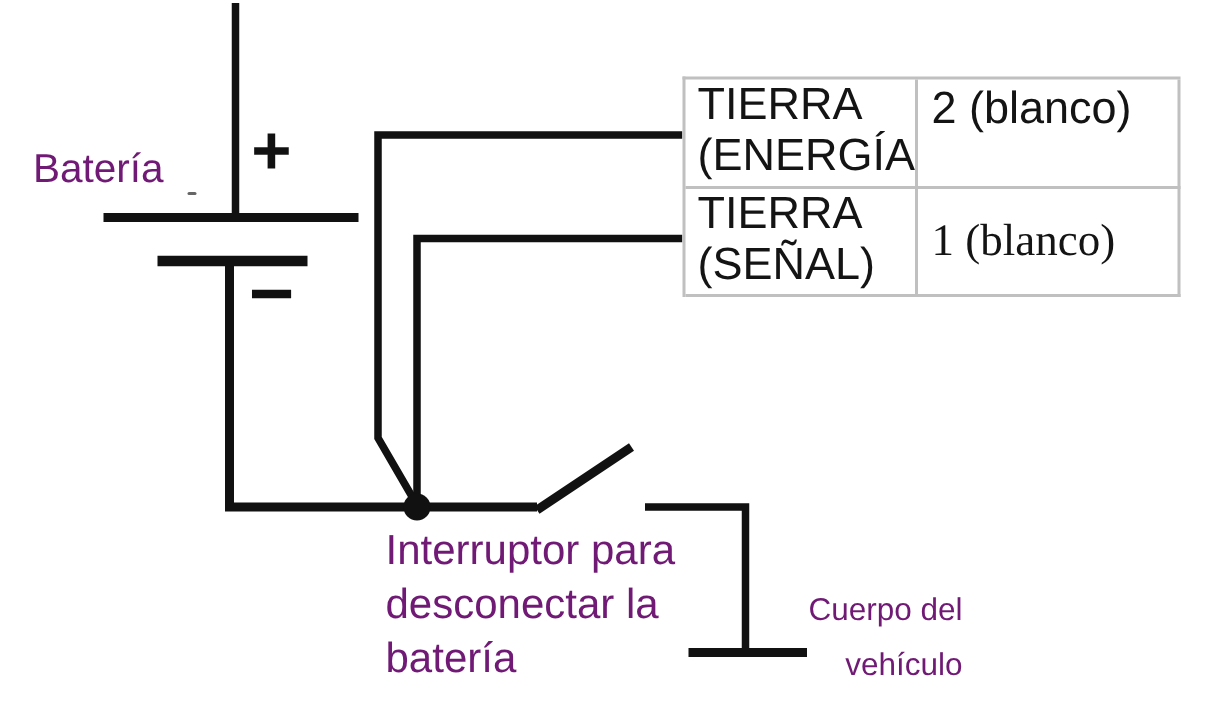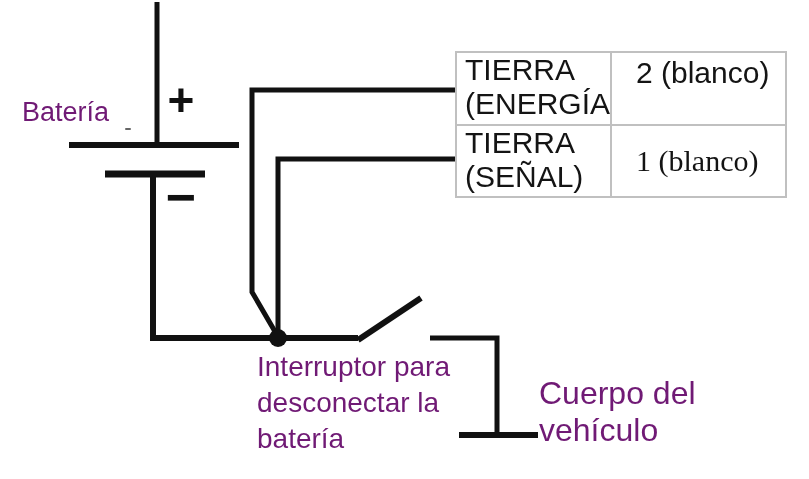--- a/index.html
+++ b/index.html
@@ -33,23 +33,24 @@
     line-height: 34px;
   }
   .switch-label {
     left: 257px;
     top: 349px;
     font-size: 28px;
     line-height: 36px;
   }
   .vehicle-label {
     left: 539px;
-    top: 375px;
-    font-size: 32px;
+    top: 388px;
+    font-size: 21px;
     line-height: 37px;
+    text-align: right;
   }
   .label .line { display: block; }
   .terminal-symbol {
     position: absolute;
     font-weight: 700;
     color: #111111;
     transform: translate(-50%, -54%);
   }
   .plus-symbol {
     left: 181px;
@@ -91,21 +92,21 @@
     font-size: 30px;
     line-height: 34px;
     color: #141414;
     overflow: hidden;
   }
   .ground-cell {
     padding: 0 0 0 8px;
   }
   .pin-cell {
     display: flex;
-    padding-left: 24px;
+    padding-left: 9px;
   }
   .pin-cell.row-0 {
     align-items: flex-start;
     padding-top: 3px;
   }
   .pin-cell.row-1 {
     align-items: center;
     font-family: Liberation Serif, serif;
   }
 </style>

